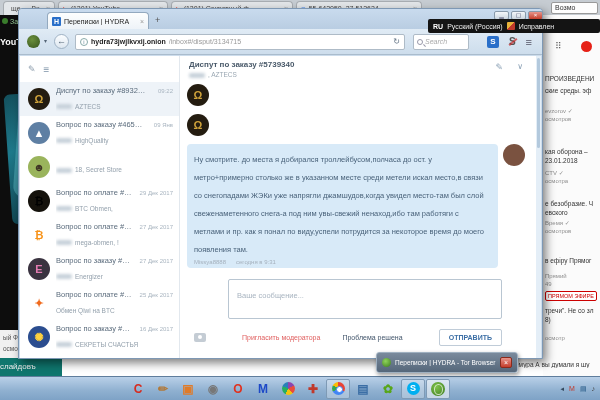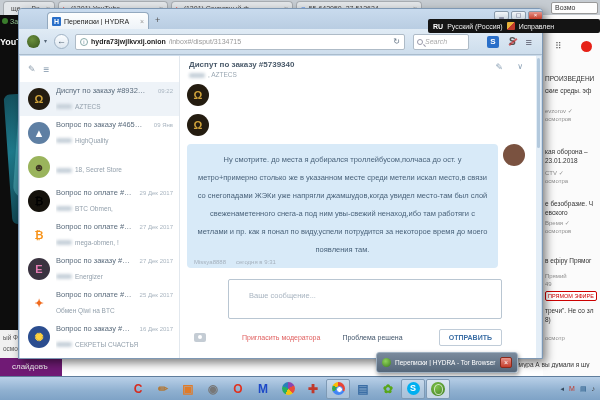--- a/index.html
+++ b/index.html
@@ -14,21 +14,21 @@
   .bgtab-close { color:#888; font-size:7px; flex:0 0 auto; }
   .page-bg { position:absolute; left:0; top:15px; width:600px; height:361px; background:#fff; }
   .notif-btn { position:absolute; left:551px; top:2px; width:47px; height:12px; background:#fdfdfd; border:1px solid #999; border-radius:2px; font-size:7px; color:#333; padding:1px 3px; overflow:hidden; white-space:nowrap; }
   .bg-left { position:absolute; left:0; top:15px; width:62px; height:315px; background:#0d0d0d; overflow:hidden; }
   .bg-left-top { position:absolute; left:2px; top:3px; font-size:7px; color:#9c9; }
   .bg-left-top::before { content:""; display:inline-block; width:6px; height:6px; border-radius:50%; background:#3a7d2c; margin-right:2px; }
   .yt-logo { position:absolute; left:0px; top:22px; font-size:9px; font-weight:bold; color:#fff; }
   .teal-img { position:absolute; left:8px; top:78px; width:48px; height:130px; background:linear-gradient(160deg,#134f5c,#1f7a8c 40%,#0e3b46); border-radius:6px; transform:rotate(-4deg); }
   .teal-img::after { content:""; position:absolute; left:8px; top:15px; width:26px; height:90px; background:rgba(120,220,230,.35); border-radius:12px; transform:rotate(8deg); }
   .left-frags { position:absolute; left:0; top:330px; width:62px; height:28px; background:#f1f1f1; font-size:6.5px; color:#555; padding:2px 3px; line-height:11px; }
-  .slide-box { position:absolute; left:0; top:358px; width:62px; height:26px; background:#701a75; color:#eee; font-size:8px; line-height:17px; padding-left:12px; }
+  .slide-box { position:absolute; left:0; top:358px; width:62px; height:26px; background:#0f766e; color:#eee; font-size:8px; line-height:17px; padding-left:0; }
   .yt-col { position:absolute; left:543px; top:15px; width:57px; height:361px; background:#fbfbfb; }
   .yt-item { position:absolute; left:2px; font-size:6px; color:#909090; white-space:nowrap; }
   .yt-item.dark { color:#333; font-size:6.5px; }
   .yt-item.badge { border:1px solid #cc0000; color:#cc0000; font-size:5.5px; padding:1px 2px; border-radius:2px; background:#fff; }
   .yt-grid { position:absolute; left:12px; top:26px; font-size:9px; color:#606060; letter-spacing:1px; }
   .yt-bell { position:absolute; left:38px; top:26px; width:11px; height:11px; border-radius:50%; background:#e62117; }
   .bottom-right-title { position:absolute; left:515px; top:361px; width:85px; font-size:6.5px; color:#333; white-space:nowrap; overflow:hidden; z-index:6; }
 
   
   .langbar { position:absolute; left:428px; top:19px; width:172px; height:14px; background:#141414; border-radius:2px; display:flex; align-items:center; gap:4px; padding:0 5px; z-index:8; }
@@ -95,24 +95,24 @@
   .chat-sub { position:absolute; left:8px; top:15px; font-size:6.5px; color:#9aa7b2; }
   .chat-pencil { position:absolute; right:32px; top:6px; font-size:9px; color:#8aa0b5; }
   .chat-chevron { position:absolute; right:12px; top:6px; font-size:8px; color:#8aa0b5; }
   .msgs { position:absolute; left:6px; top:28px; right:10px; display:flex; flex-direction:column; gap:8px; }
   .msg { display:flex; gap:5px; align-items:flex-start; }
   .msg .avatar { width:22px; height:22px; }
   .bubble { background:#eef1f5; border-radius:4px; padding:4px 7px 3px; max-width:200px; }
   .msg-text { font-size:7.5px; color:#5a6b7c; line-height:10.5px; }
   .msg-meta { margin-top:3px; font-size:6px; color:#a5b1bd; display:flex; gap:10px; }
   .msg.out { flex-direction:row-reverse; }
-  .msg.out .bubble { background:#d8eaf8; max-width:none; flex:1;text-align:center; }
+  .msg.out .bubble { background:#d8eaf8; max-width:none; flex:1; }
   .msg.out .msg-text { color:#49627a; }
   .msg.out .avatar { background:radial-gradient(circle at 35% 30%,#9a6b4c,#5d3a28); color:transparent; }
-  .composer { position:absolute; left:47px; top:223px; right:33px; height:40px; border:1px solid #b9c6d2; border-radius:2px; padding:4px 20px; }
+  .composer { position:absolute; left:47px; top:223px; right:33px; height:40px; border:1px solid #b9c6d2; border-radius:2px; padding:4px 8px; }
   .composer-ph { font-size:7.5px; color:#a8b4c0; }
   .chat-actions { position:absolute; left:47px; top:272px; right:33px; height:18px; display:flex; align-items:center; }
   .cam-icon { width:12px; height:9px; background:#c4ccd4; border-radius:2px; position:relative; margin-left:-34px; }
   .cam-icon::after { content:""; position:absolute; left:4px; top:2px; width:4px; height:4px; border-radius:50%; background:#fff; }
   .invite-link { font-size:7px; color:#e06060; margin-left:36px; white-space:nowrap; }
   .solved-link { font-size:7px; color:#41546a; margin-left:22px; white-space:nowrap; }
   .send-btn { margin-left:auto; height:17px; background:#fff; border:1px solid #c0ccd8; border-radius:2px; font-size:7px; font-weight:bold; color:#3b6ea5; padding:0 9px; line-height:15px; white-space:nowrap; }
 
   
   .taskbar { position:absolute; left:0; top:376px; width:600px; height:24px; background:linear-gradient(#b9d0e8,#8fb0d0 60%,#7ea2c6); border-top:1px solid #5f7d9c; z-index:9; display:flex; align-items:center; }

